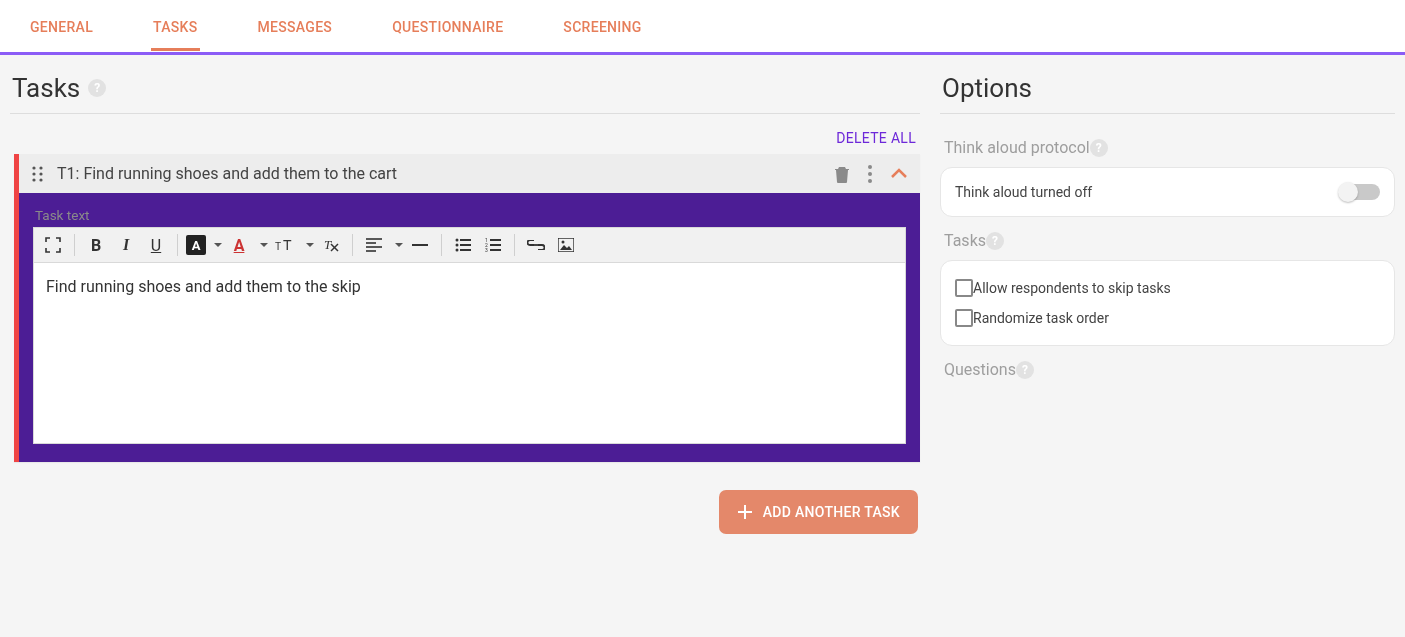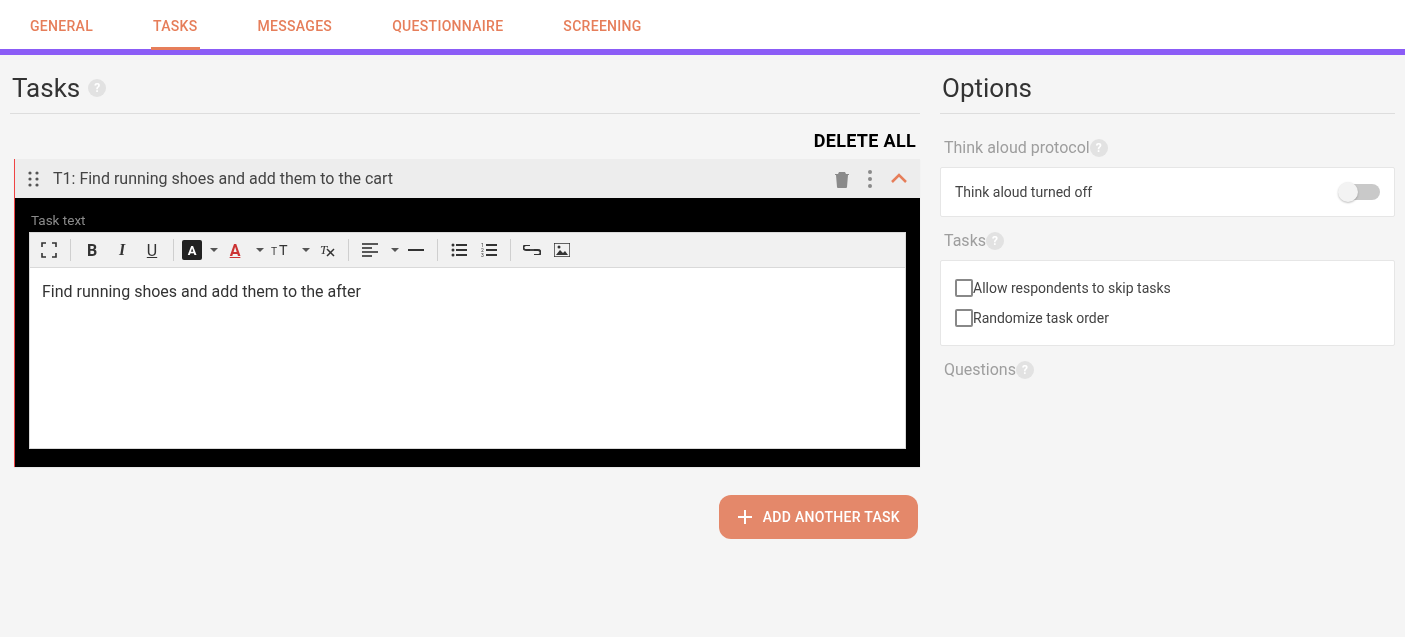--- a/index.html
+++ b/index.html
@@ -1,48 +1,48 @@
 <!DOCTYPE html>
 <html><head>
 <meta charset="utf-8">
 <style>
   * { box-sizing: border-box; }
   html, body { margin:0; padding:0; font-family: "Roboto","Helvetica Neue",Arial,sans-serif; color:#333; background:#fff; }
   body { width:1405px; }
 
   
-  .tabbar { display:flex; align-items:center; height:55px; border-bottom:6px solid #8b5cf6; background:#fff; padding-left:28px; gap:56px; }
+  .tabbar { display:flex; align-items:center; height:55px; border-bottom:3px solid #8b5cf6; background:#fff; padding-left:28px; gap:56px; }
   .tab { font-size:14px; font-weight:500; letter-spacing:0.3px; color:#e67e5a; cursor:pointer; padding:18px 2px 16px; }
   .tab.active { border-bottom:3px solid #e67e5a; padding-bottom:13px; }
 
   
   .page { background:#f5f5f5; padding:0 10px 40px 10px; display:flex; gap:20px; min-height:582px;}
   .left  { flex:0 0 910px; }
   .right { flex:1; }
 
   .section-head { display:flex; align-items:center; gap:8px; font-size:26px; font-weight:400; color:#333; padding:18px 0 10px 2px; }
   .section-head .help { width:18px; height:18px; border-radius:50%; background:#e2e2e2; color:#fff; font-size:12px; font-weight:700; display:inline-flex; align-items:center; justify-content:center; }
   .hr { height:1px; background:#ddd; margin:0 0 10px 0; }
 
   .opt-group-title { display:flex; align-items:center; justify-content:flex-start; font-size:16px; color:#9e9e9e; padding:14px 4px 10px 4px; }
   .opt-group-title .help { width:18px; height:18px; border-radius:50%; background:#e2e2e2; color:#fff; font-size:12px; font-weight:700; display:inline-flex; align-items:center; justify-content:center; }
-  .opt-box { border:1px solid #e6e6e6; border-radius:2px; background:#fff; padding:12px 14px; font-size:14px; color:#444; }
+  .opt-box { border:1px solid #e6e6e6; border-radius:12px; background:#fff; padding:12px 14px; font-size:14px; color:#444; }
   .opt-row { display:flex; align-items:center; justify-content:space-between; padding:4px 0; }
   .chk-row { display:flex; align-items:center; padding:6px 0; }
   .chk { width:18px; height:18px; border:2px solid #888; border-radius:2px; display:inline-block; }
   
   .toggle { width:40px; height:16px; background:#c9c9c9; border-radius:10px; position:relative; }
   .toggle .knob { width:20px; height:20px; background:#f3f3f3; border-radius:50%; position:absolute; top:-2px; left:-2px; box-shadow:0 1px 2px rgba(0,0,0,.25); }
 
   
   .del-row { display:flex; justify-content:flex-end; padding:6px 4px 8px 0; }
-  .del-all { color:#000000; font-weight:700; font-size:18px; letter-spacing:.3px; cursor:pointer; }
-
-  
-  .task-card { background:#000000; border-left:1px solid #ef4444; box-shadow:0 1px 1px rgba(0,0,0,.05); margin-left:4px; }
+  .del-all { color:#6d28d9; font-weight:400; font-size:14px; letter-spacing:.3px; cursor:pointer; }
+
+  
+  .task-card { background:#4c1d95; border-left:5px solid #ef4444; box-shadow:0 1px 1px rgba(0,0,0,.05); margin-left:4px; }
   .task-head { background:#ededed; display:flex; align-items:center; padding:10px 12px; gap:12px; }
   .task-title { flex:1; font-size:16px; color:#444; }
   .task-actions { display:flex; align-items:center; gap:18px; }
   .icon-btn { color:#8a8a8a; cursor:pointer; display:inline-flex; }
   .icon-btn.accent { color:#e67e5a; }
 
   .task-body { padding:8px 14px 18px 14px; }
   .field-label { font-size:13.5px; color:#8a8a8a; padding:6px 0 4px 2px; }
 
   
@@ -50,21 +50,21 @@
   .rte-toolbar { background:#f1f1f1; display:flex; align-items:center; padding:4px 6px; gap:4px; border-bottom:1px solid #d9d9d9; flex-wrap:wrap;}
   .rte-sep { width:1px; height:22px; background:#cfcfcf; margin:0 4px; }
   .rte-btn { min-width:26px; height:26px; display:inline-flex; align-items:center; justify-content:center; color:#333; border-radius:2px; cursor:pointer; }
   .rte-btn svg { display:block; }
   .rte-btn.caret::after { content:""; margin-left:4px; border:4px solid transparent; border-top-color:#555; transform:translateY(2px); }
   .rte-btn.highlight { background:#222; color:#fff; min-width:20px; height:20px; font-size:13px; font-weight:700; padding:0 3px;}
   .rte-content { min-height:180px; padding:14px 12px; font-size:16px; color:#333; outline:none; background:#fff;}
 
   
   .add-row { display:flex; justify-content:flex-end; margin-top:28px; padding-right:2px;}
-  .add-btn { background:#e4886a; color:#fff; font-weight:500; font-size:14px; letter-spacing:.3px; border-radius:12px; padding:14px 18px; display:inline-flex; align-items:center; gap:10px; cursor:pointer; }
+  .add-btn { background:#e4886a; color:#fff; font-weight:500; font-size:14px; letter-spacing:.3px; border-radius:7px; padding:14px 18px; display:inline-flex; align-items:center; gap:10px; cursor:pointer; }
   .add-btn .plus svg { display:block; }
 </style>
 </head>
 <body>
 
 <div class="tabbar">
   <div class="tab">GENERAL</div>
   <div class="tab active">TASKS</div>
   <div class="tab">MESSAGES</div>
   <div class="tab">QUESTIONNAIRE</div>
@@ -196,21 +196,21 @@
                 </svg>
             </span>
             <span class="rte-btn">
               <svg width="16" height="14" viewBox="0 0 16 14" fill="#333">
                   <rect x="0" y="0" width="16" height="14" rx="1" fill="none" stroke="#333" stroke-width="1.4"></rect>
                   <circle cx="5" cy="4" r="1.5"></circle>
                   <path d="M2 12l4-5 3 3 2-2 3 4z"></path>
                 </svg>
             </span>
           </div>
-          <div class="rte-content" contenteditable="true" style="">Find running shoes and add them to the after</div>
+          <div class="rte-content" contenteditable="true" style="">Find running shoes and add them to the skip</div>
         </div>
       </div>
     </div>
 
     <div class="add-row">
       <div class="add-btn">
         <span class="plus">
           <svg width="16" height="16" viewBox="0 0 16 16" stroke="#fff" stroke-width="2">
               <line x1="8" y1="1" x2="8" y2="15"></line>
               <line x1="1" y1="8" x2="15" y2="8"></line>

